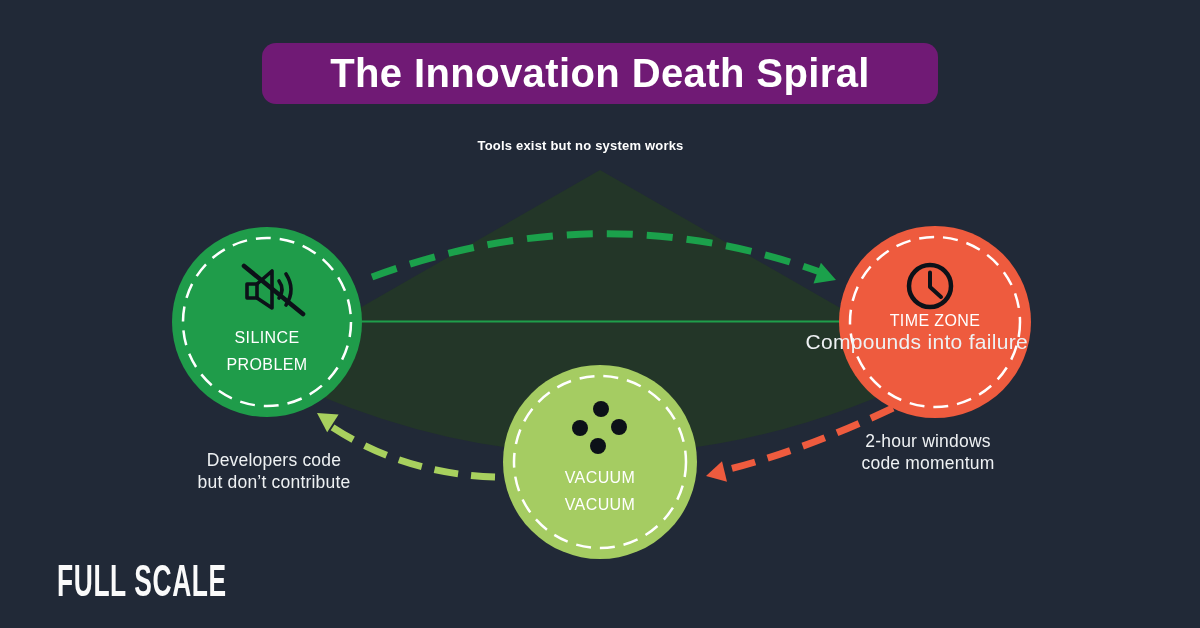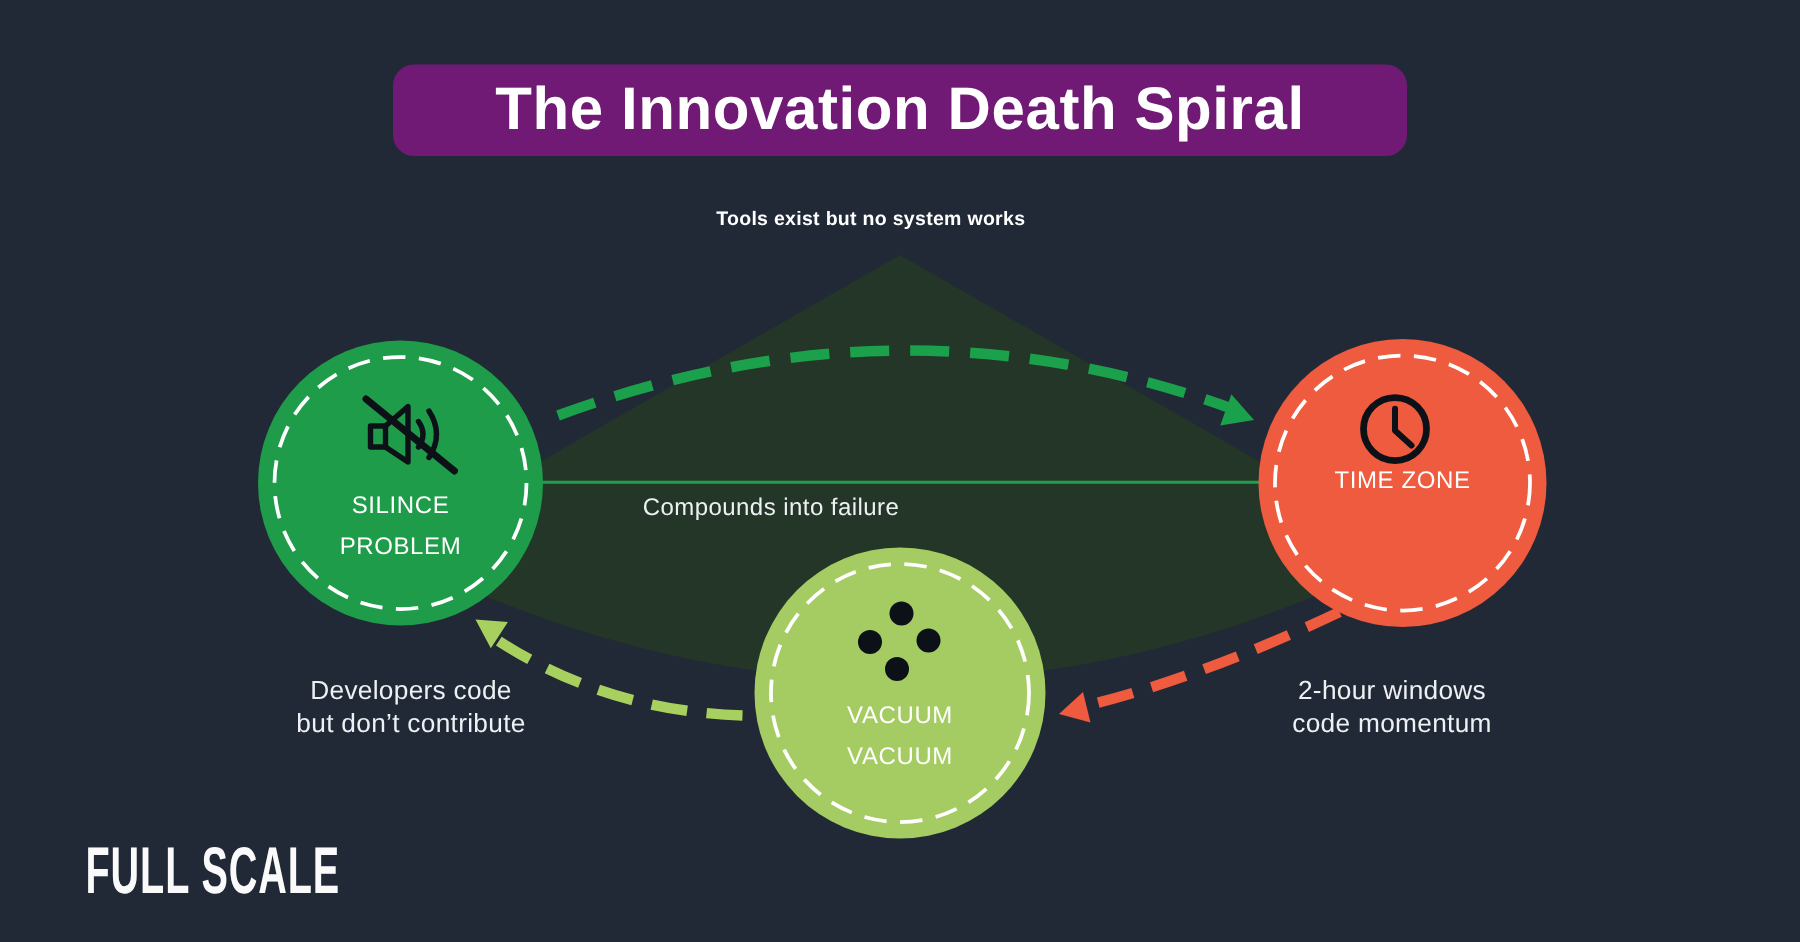--- a/index.html
+++ b/index.html
@@ -26,27 +26,27 @@
   }
   .node-label{
     width:220px;text-align:center;font-weight:400;font-size:16px;
     line-height:27px;letter-spacing:0.4px;
   }
   .label-silence{left:157px;top:324px;}
   .label-timezone{left:825px;top:307px;}
   .label-process{left:490px;top:464px;}
   .caption{color:#eef1f3;font-weight:400;}
   .center-caption{
-    left:0;top:330px;width:1028px;text-align:center;font-size:16px;letter-spacing:0.3px;
+    left:0;top:330px;width:1028px;text-align:right;font-size:21px;letter-spacing:0.3px;
   }
   .side-caption{
     width:300px;text-align:center;font-size:17.5px;line-height:22px;letter-spacing:0.2px;
   }
   .left-caption{left:124px;top:449px;}
-  .right-caption{left:778px;top:449px;}
+  .right-caption{left:778px;top:430px;}
   .logo{
     left:57px;top:556px;font-size:44px;font-weight:700;color:#fafafa;
     transform:scale(0.6,1.0);transform-origin:left top;white-space:nowrap;
     letter-spacing:1px;
   }
 </style>
 </head>
 <body>
 
 <div id="canvas">

